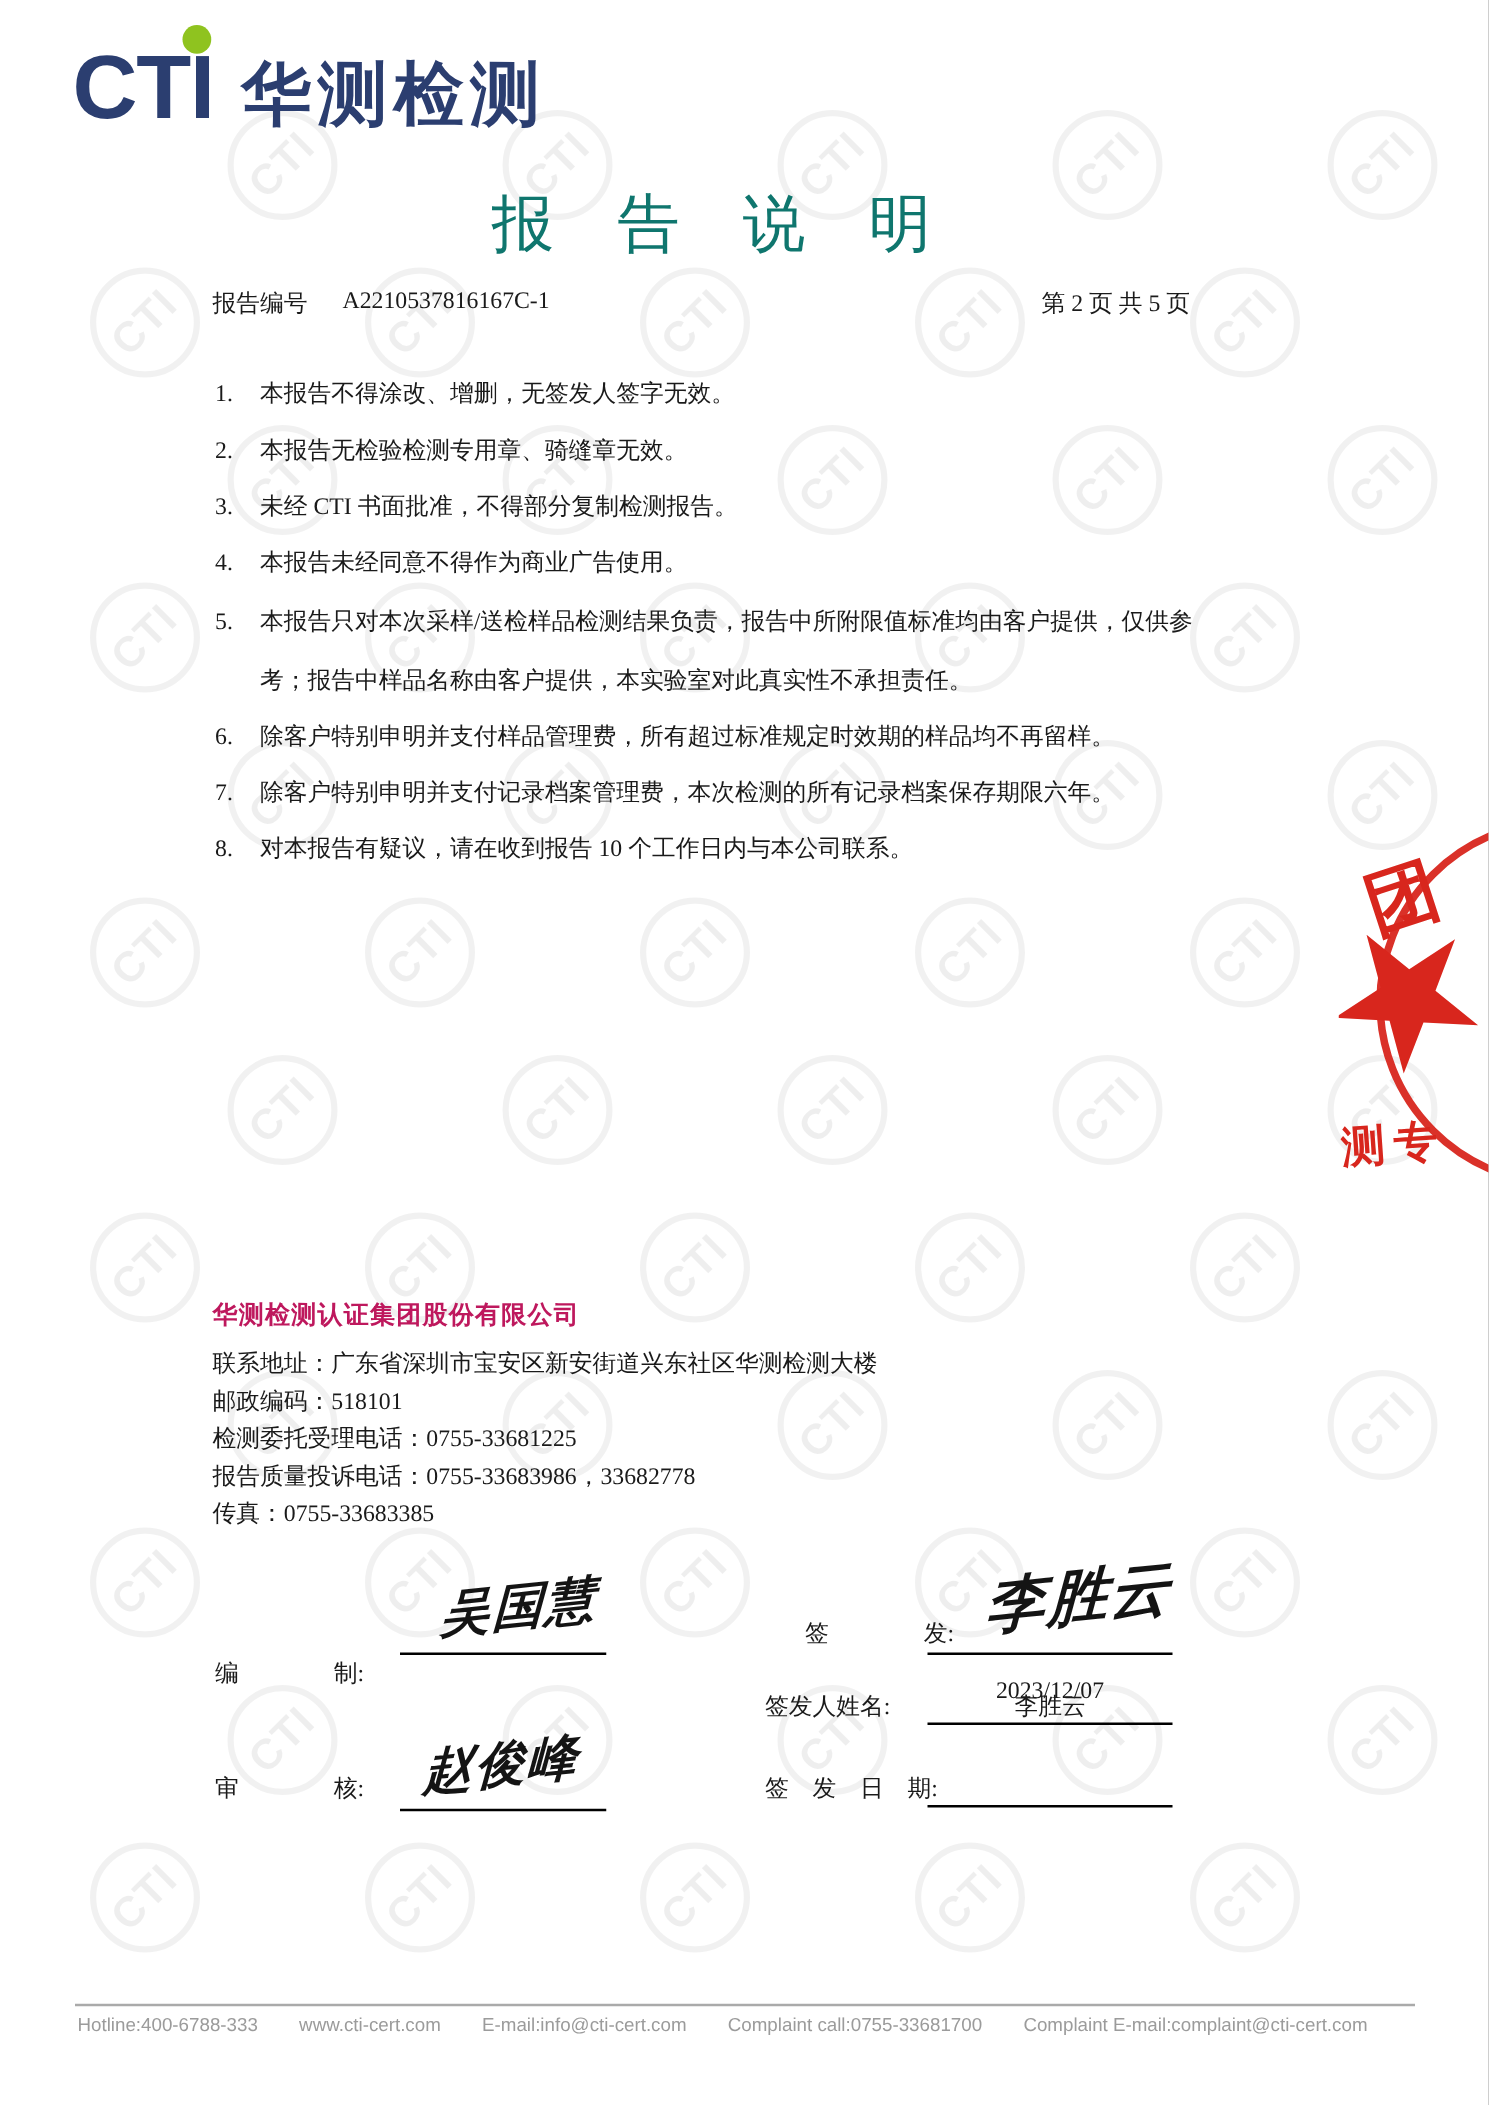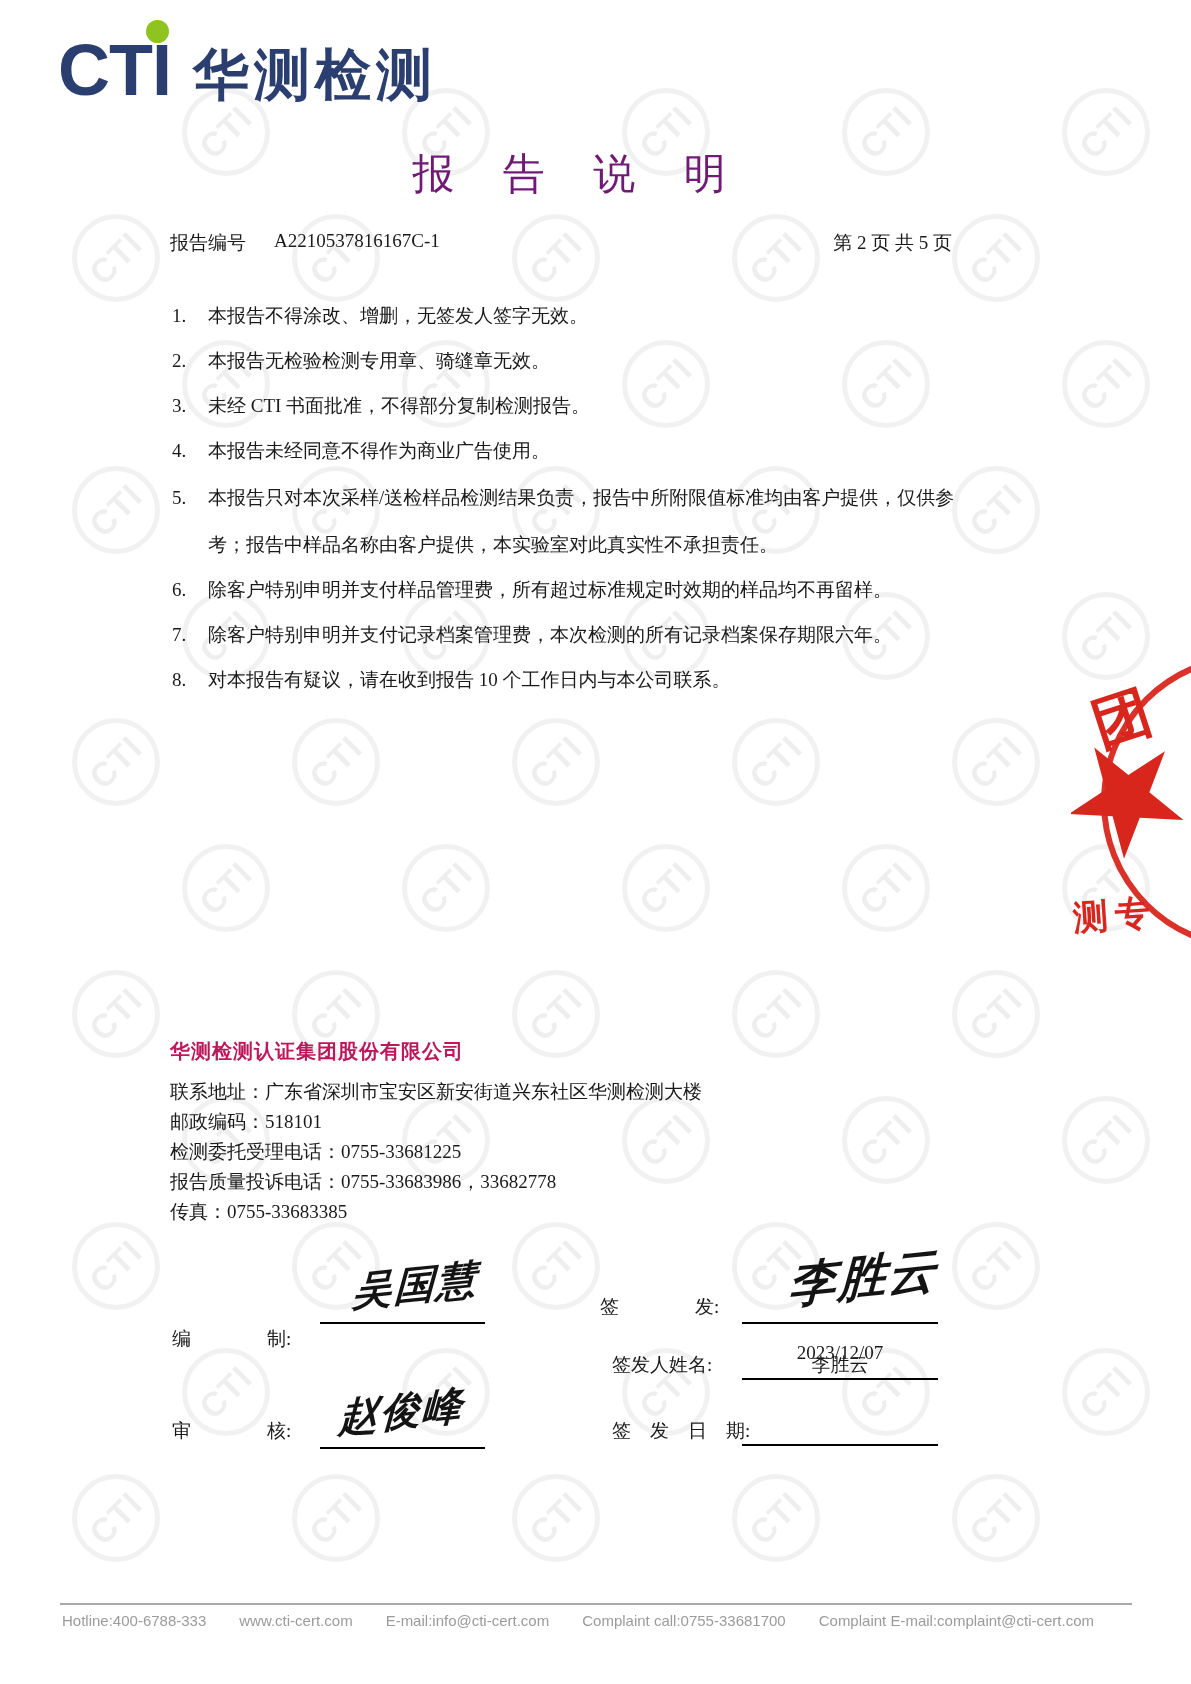--- a/index.html
+++ b/index.html
@@ -27,21 +27,21 @@
     font-weight:900;font-size:72px;line-height:72px;color:#2b3e70;letter-spacing:-1px;
   }
   .logo-dot{position:absolute;right:2px;top:-14px;width:23px;height:23px;border-radius:50%;background:#8fc31f;}
   .logo-cn{
     font-family:"Liberation Sans","DejaVu Sans",sans-serif;font-weight:900;
     font-size:56px;line-height:62px;color:#2b3e70;letter-spacing:5px;margin-left:22px;
   }
   
   .doc-title{
     position:absolute;top:146px;left:0;width:1150px;text-align:center;
-    font-size:42px;font-weight:normal;letter-spacing:12px;word-spacing:14px;color:#701a75;
+    font-size:50px;font-weight:normal;letter-spacing:12px;word-spacing:14px;color:#0f766e;
   }
   .meta-row{
     position:absolute;left:170px;top:230px;width:782px;display:flex;
     justify-content:space-between;font-size:19px;
   }
   .meta-left{display:flex;gap:28px;}
   
   .notes{position:absolute;left:172px;top:302px;width:792px;}
   .note{display:flex;font-size:19px;line-height:27px;margin-bottom:18px;}
   .note .num{width:36px;flex:0 0 36px;}
@@ -339,21 +339,21 @@
       <div class="line">邮政编码：518101</div>
       <div class="line">检测委托受理电话：0755-33681225</div>
       <div class="line">报告质量投诉电话：0755-33683986，33682778</div>
       <div class="line">传真：0755-33683385</div>
     </div>
 
     <div class="sig-label" style="left:172px;top:1294px;margin-top:32px;">编　　　　制:</div>
     <div class="sig-hand" style="left:352px;top:1258px;">吴国慧</div>
     <div class="sig-line" style="left:320px;top:1268px;width:165px;height:54px;"></div>
 
-    <div class="sig-label" style="left:600px;top:1294px;">签　　　　发:</div>
+    <div class="sig-label" style="left:644px;top:1294px;">签　　　　发:</div>
     <div class="sig-hand" style="left:788px;top:1246px;font-size:48px;">李胜云</div>
     <div class="sig-line" style="left:742px;top:1268px;width:196px;height:54px;"></div>
 
     <div class="sig-label" style="left:612px;top:1352px;">签发人姓名:</div>
     <div class="sig-print" style="left:742px;top:1352px;width:196px;">李胜云</div>
     <div class="sig-line" style="left:742px;top:1330px;width:196px;height:48px;"></div>
 
     <div class="sig-label" style="left:172px;top:1418px;">审　　　　核:</div>
     <div class="sig-hand" style="left:338px;top:1384px;">赵俊峰</div>
     <div class="sig-line" style="left:320px;top:1394px;width:165px;height:53px;"></div>

